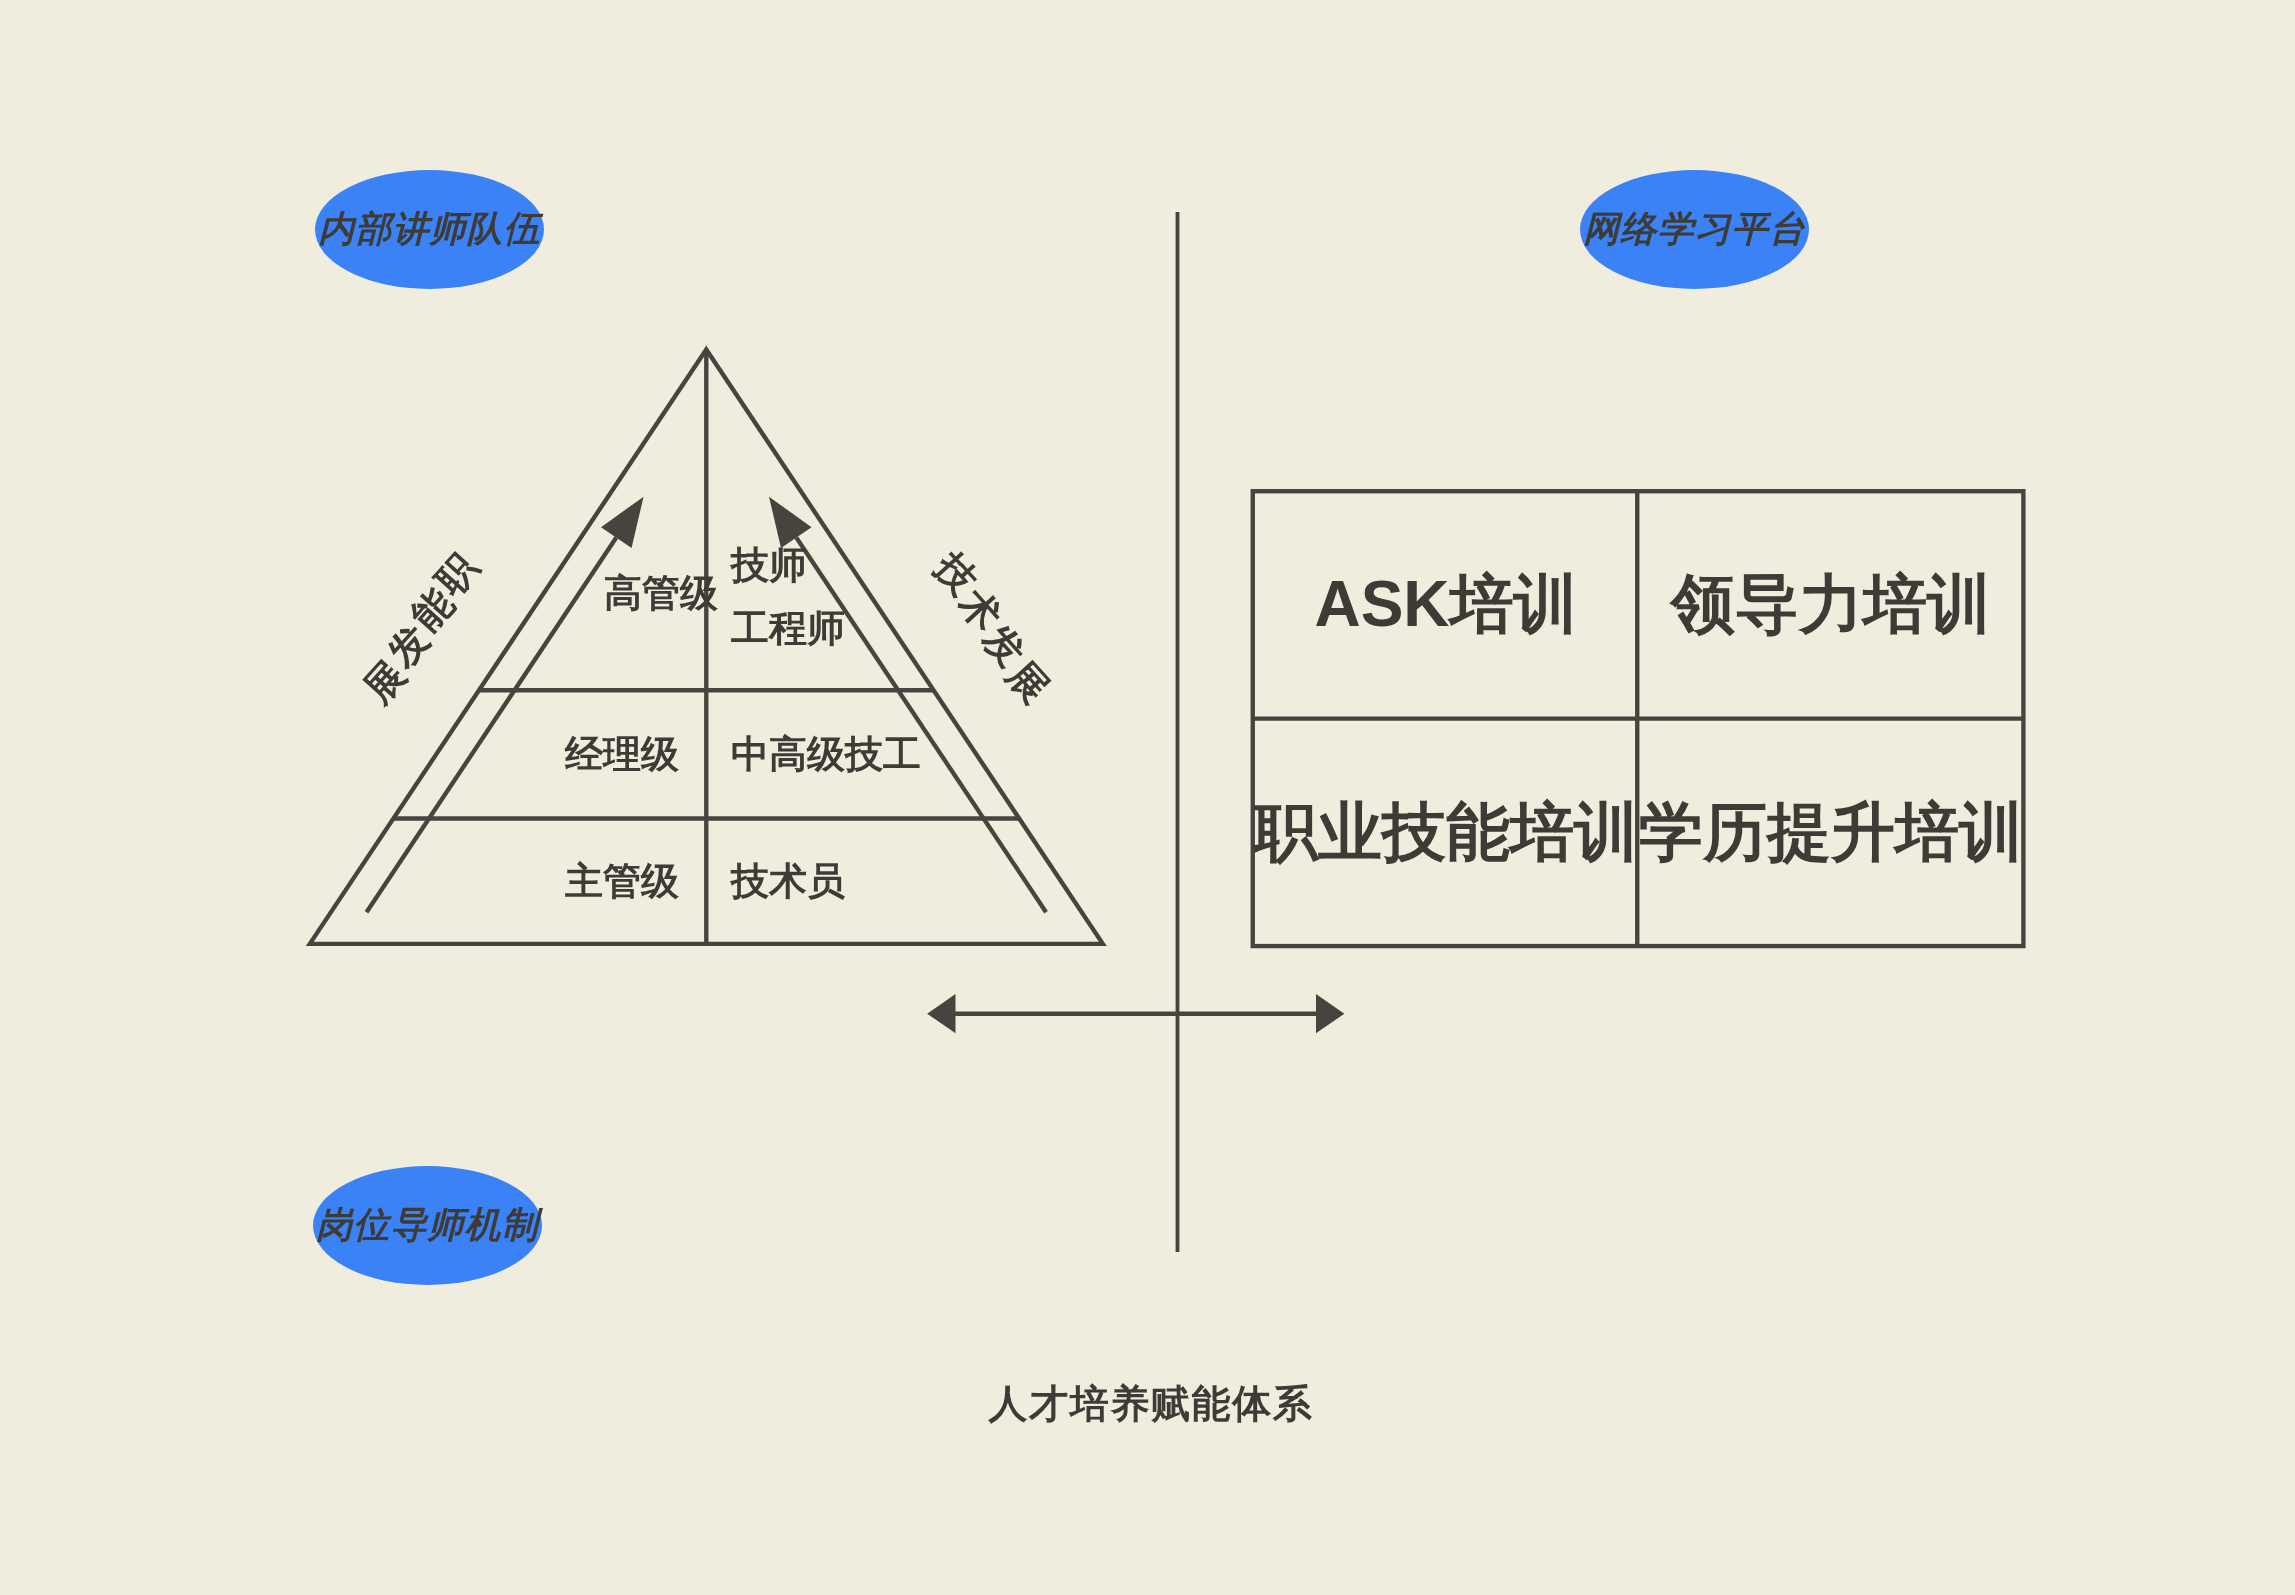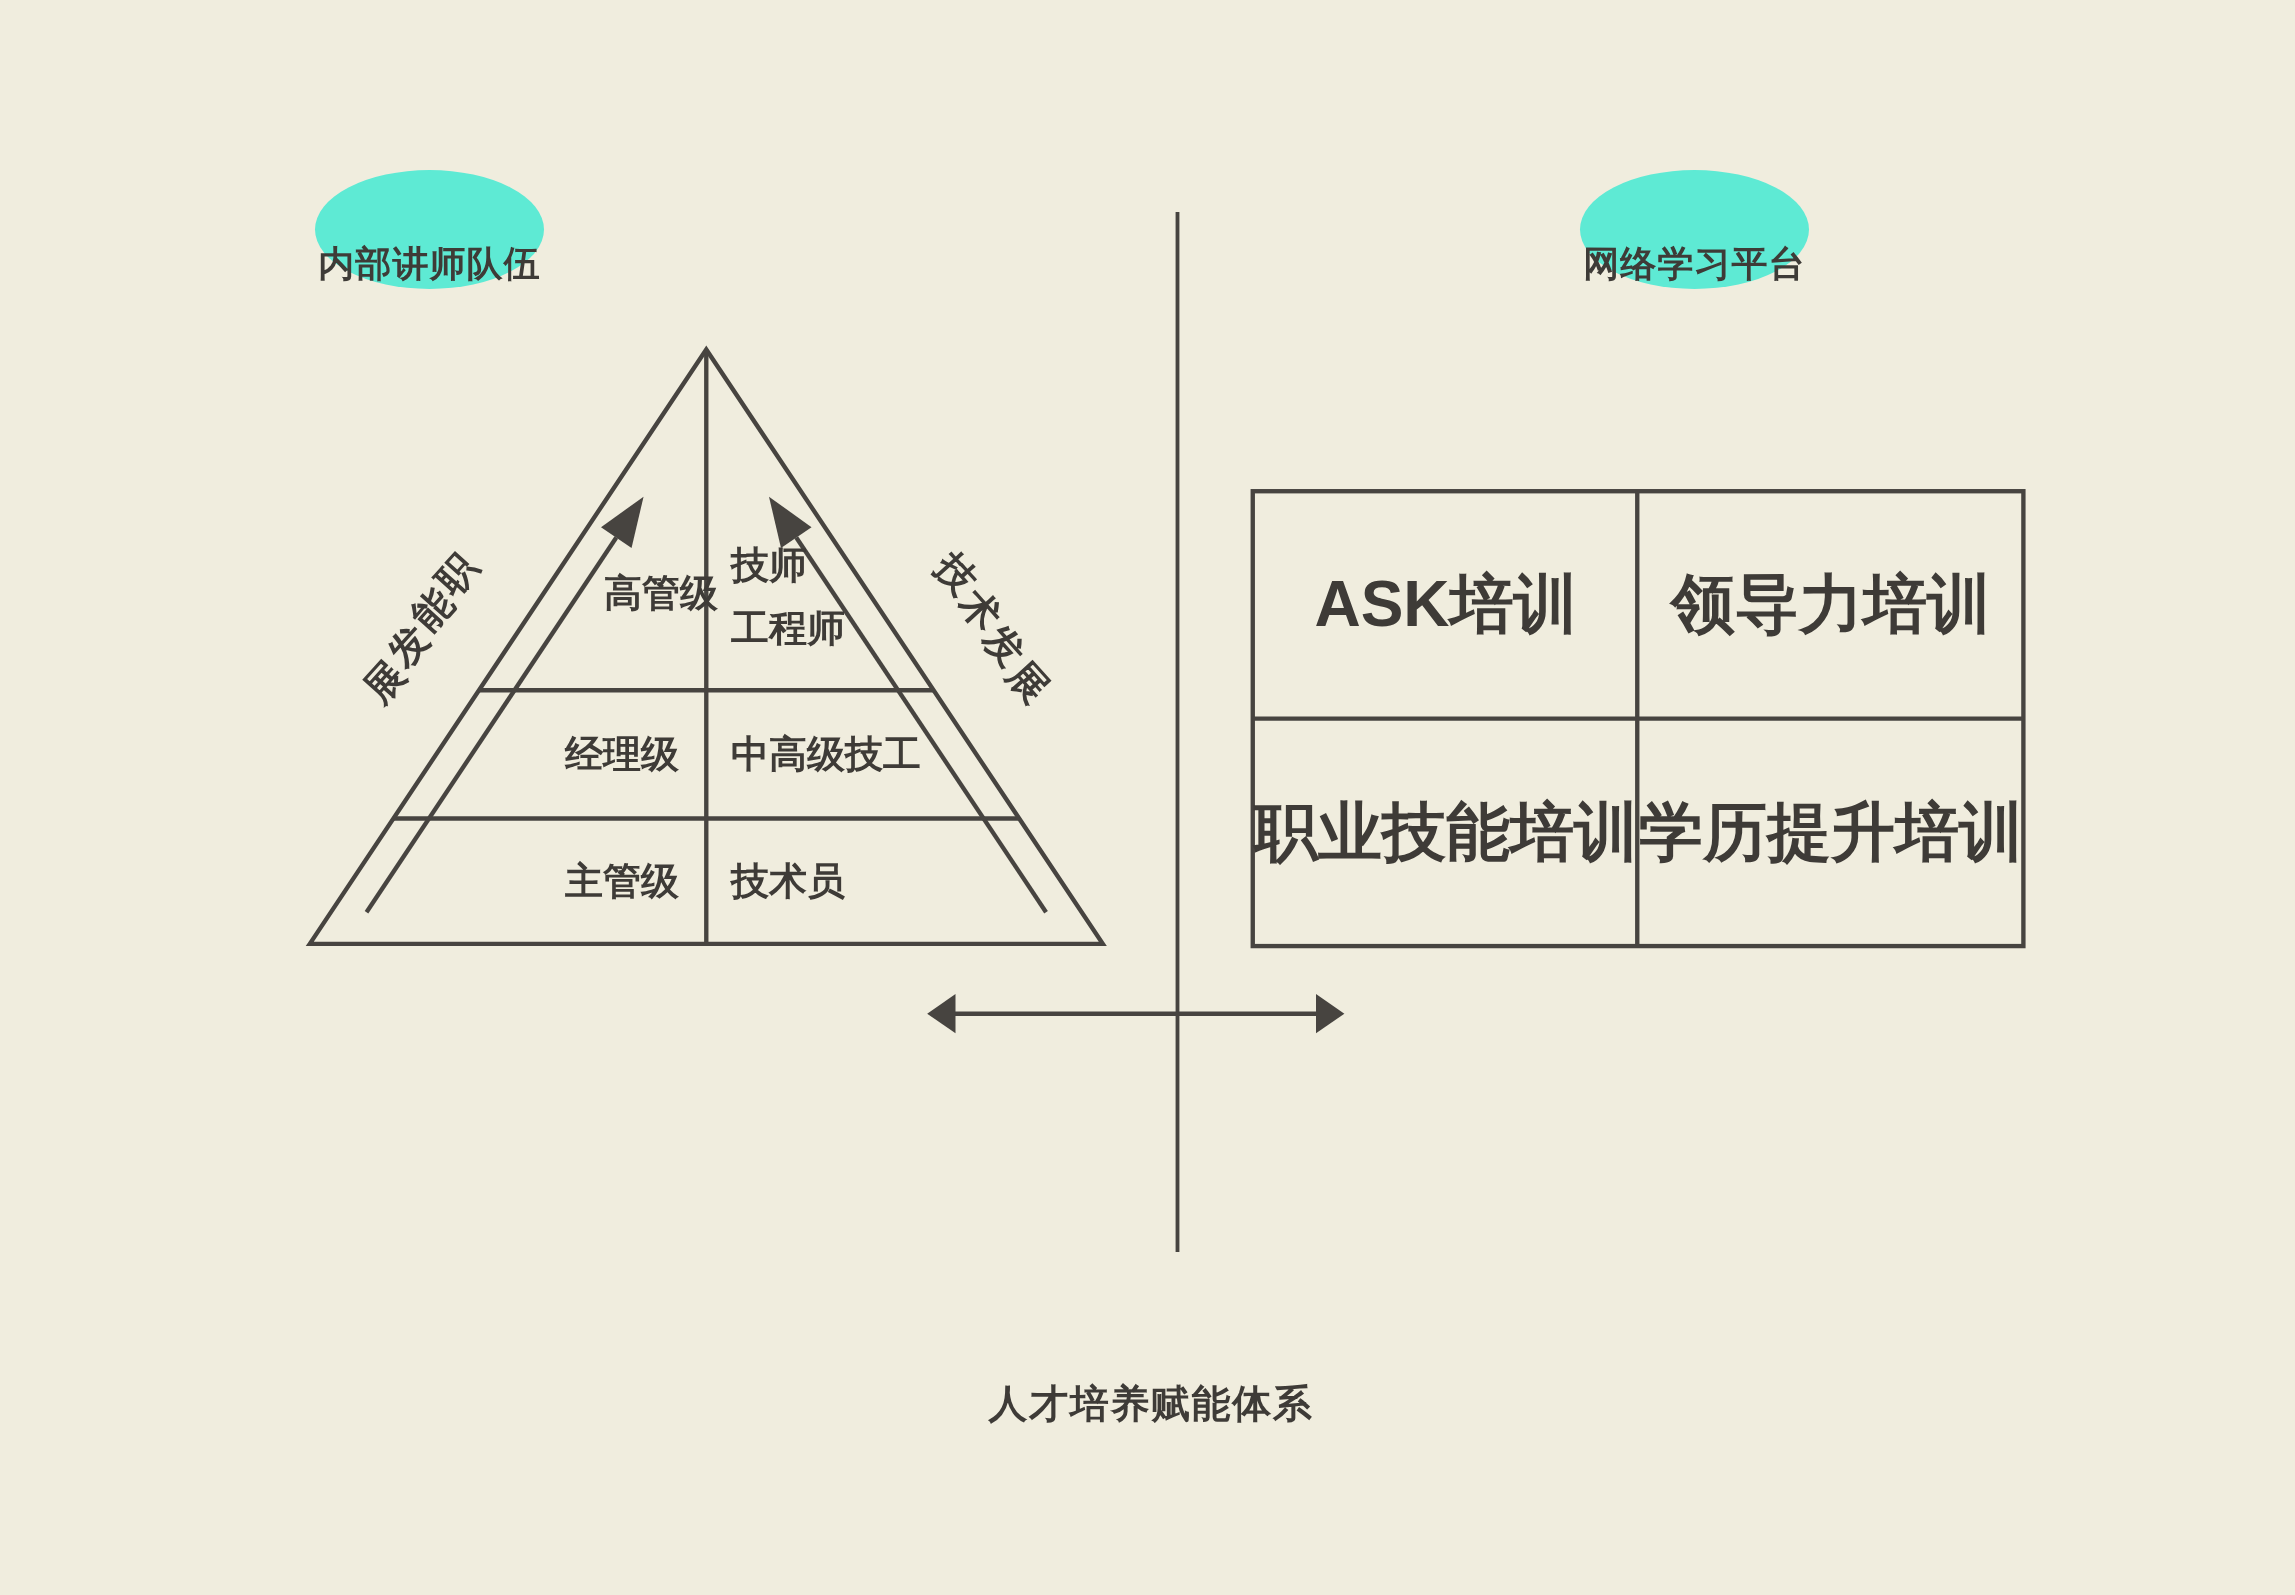--- a/index.html
+++ b/index.html
@@ -7,21 +7,21 @@
     width:2295px;height:1596px;
     background:#F0EDDE;
     font-family:"Liberation Sans","DejaVu Sans",sans-serif;
     overflow:hidden;
   }
   .canvas{position:relative;width:2295px;height:1596px;}
   svg.strokes{position:absolute;left:0;top:0;width:2295px;height:1596px;}
 
   .badge{
     position:absolute;width:229px;height:119px;border-radius:50%;
-    background:#5eead4;display:flex;align-items:flex-end;justify-content:center;
+    background:#3b82f6;display:flex;align-items:center;justify-content:center;font-style:italic;
   }
   .badge span{
     font-size:36px;font-weight:700;color:#3E3B37;white-space:nowrap;letter-spacing:1.1px;
   }
 
   .t{
     position:absolute;font-weight:700;color:#3E3B37;white-space:nowrap;
     transform:translate(-50%,-50%);
   }
   .t-right{transform:translate(-100%,-50%);}
@@ -70,20 +70,23 @@
     <line x1="3002" y1="900" x2="3002" y2="1734" stroke="#474440" stroke-width="8"></line>
     <line x1="2297" y1="1317" x2="3710" y2="1317" stroke="#474440" stroke-width="8"></line>
   </svg>
 
   <div class="badge" style="left:315px;top:170px;">
     <span>内部讲师队伍</span>
   </div>
   <div class="badge" style="left:1580px;top:170px;">
     <span>网络学习平台</span>
   </div>
+  <div class="badge" style="left:313px;top:1166px;">
+    <span>岗位导师机制</span>
+  </div>
 
   <div class="t t-right lvl" style="left:679px;top:593px;margin-left:39px;">高管级</div>
   <div class="t t-right lvl" style="left:679px;top:754px;">经理级</div>
   <div class="t t-right lvl" style="left:679px;top:881px;">主管级</div>
 
   <div class="t t-block lvl tech-top" style="left:731px;top:534px;">
     <div>技师</div>
     <div>工程师</div>
   </div>
   <div class="t t-left lvl" style="left:731px;top:754px;">中高级技工</div>

